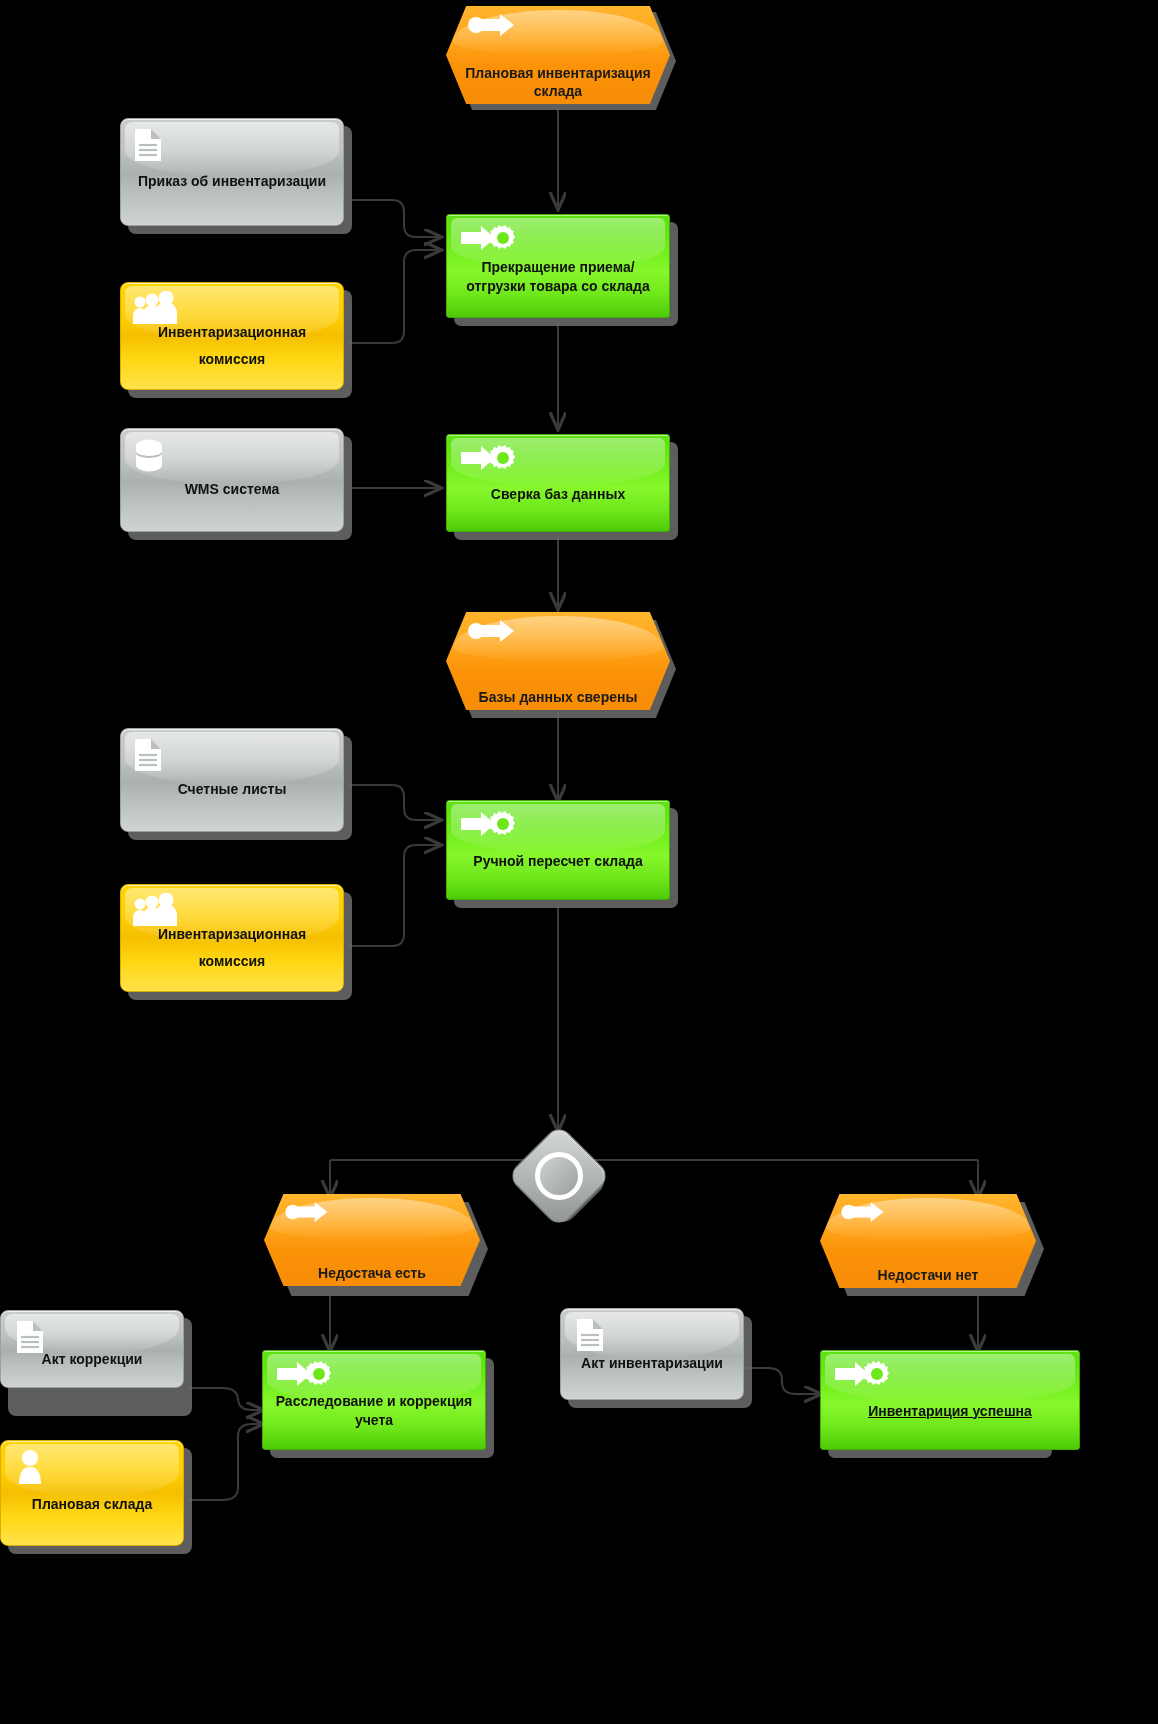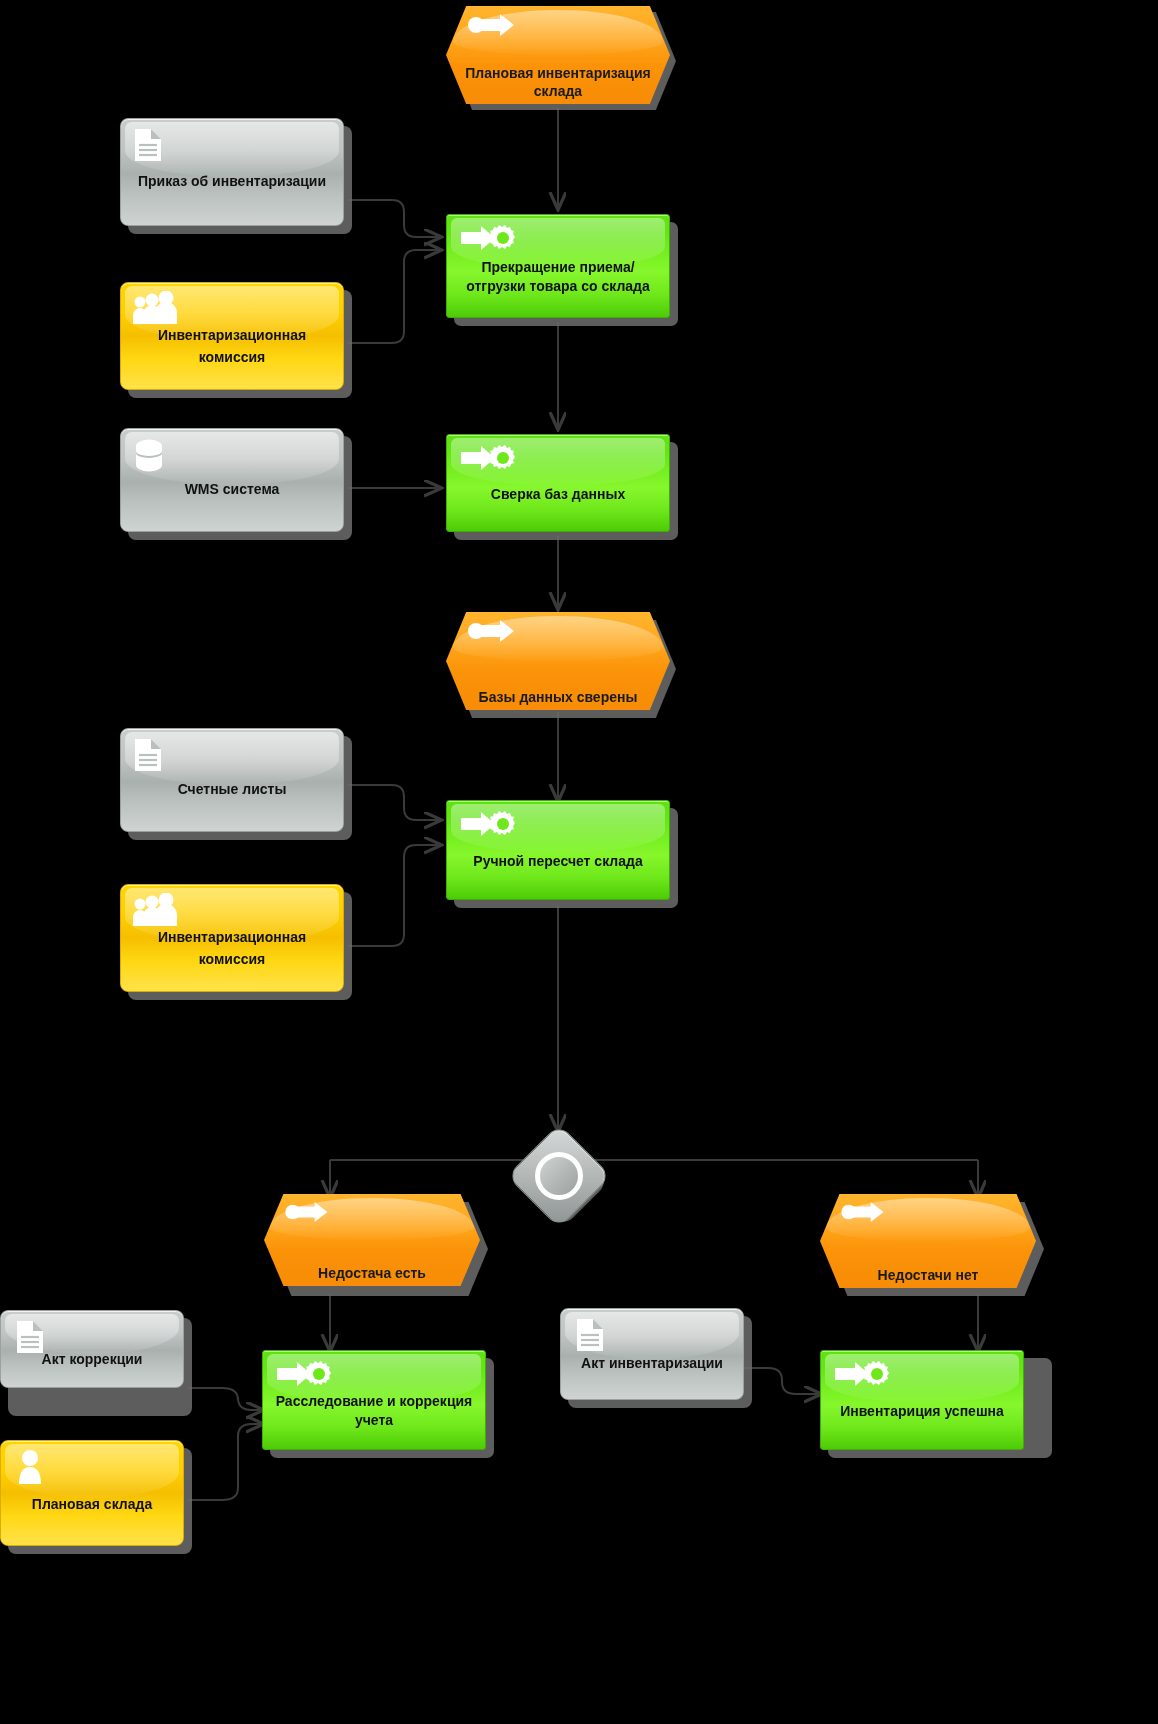--- a/index.html
+++ b/index.html
@@ -83,21 +83,21 @@
     display:flex;align-items:center;justify-content:center;
     box-shadow:inset 0 1px 0 rgba(255,255,255,.7);
   }
   .role .gloss{
     position:absolute;left:4px;right:4px;top:3px;height:52%;
     background:linear-gradient(to bottom,rgba(255,255,255,.45),rgba(255,255,255,.03));
     border-radius:7px 7px 50% 50%/7px 7px 26px 26px;pointer-events:none;
   }
   .role .txt{
     position:relative;z-index:3;color:#111;font-weight:bold;font-size:14px;
-    line-height:22px;text-align:center;padding:26px 10px 6px 10px;width:100%;
+    line-height:27px;text-align:center;padding:26px 10px 6px 10px;width:100%;
   }
   .role .ico{position:absolute;left:12px;top:8px;z-index:4;}
 
   
   .gateway{
     width:72px;height:72px;border-radius:14px;
     background:linear-gradient(135deg,#d8dbdb 0%,#b6bbba 45%,#8e9493 100%);
     border:1px solid #8b918f;
     transform:rotate(45deg);
     display:flex;align-items:center;justify-content:center;
@@ -381,21 +381,21 @@
           <line x1="6" y1="17" x2="24" y2="17"></line>
           <line x1="6" y1="22" x2="24" y2="22"></line>
           <line x1="6" y1="27" x2="24" y2="27"></line>
         </g>
       </svg>
     </span>
     <span class="txt" style="text-align:center;padding-top:24px;">Акт инвентаризации</span>
   </div>
 
   <div class="shadow" style="left:828px;top:1358px;width:224px;height:100px;border-radius:7px;"></div>
-  <div class="node activity" style="left:820px;top:1350px;width:204px;height:100px;">
+  <div class="node activity" style="left:820px;top:1350px;width:260px;height:100px;text-decoration:underline;">
     <span class="gloss"></span>
     <span class="ico">
       <svg width="62" height="30" viewBox="0 0 62 30">
         <path d="M2,9 L2,21 L22,21 L22,27 L36,15 L22,3 L22,9 Z" fill="#fff"></path>
         <path d="M40,2 l3,2 l3,-2 l2,3 l3,-1 l1,3 l3,1 l-1,3 l2,3 l-2,3 l1,3 l-3,1 l-1,3 l-3,-1 l-2,3 l-3,-2 l-3,2 l-2,-3 l-3,1 l-1,-3 l-3,-1 l1,-3 l-2,-3 l2,-3 l-1,-3 l3,-1 l1,-3 l3,1 z" fill="#fff"></path>
         <circle cx="44" cy="15" r="6" fill="#6fe81b"></circle>
       </svg>
     </span>
     <span class="txt">Инвентариция успешна</span>
   </div>

